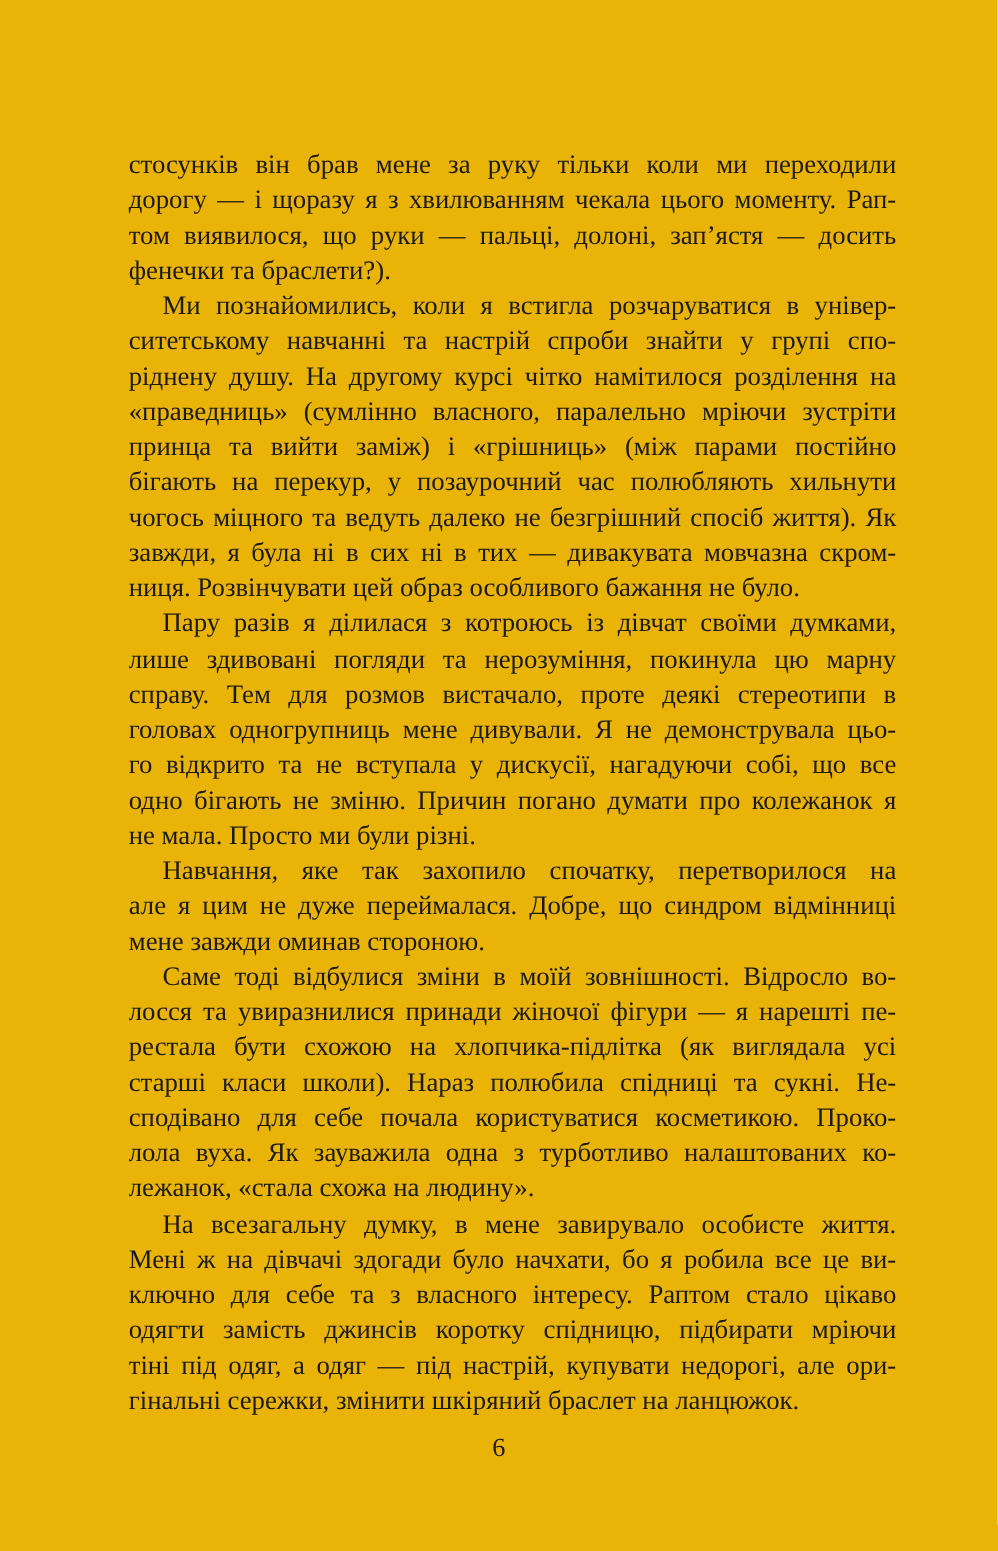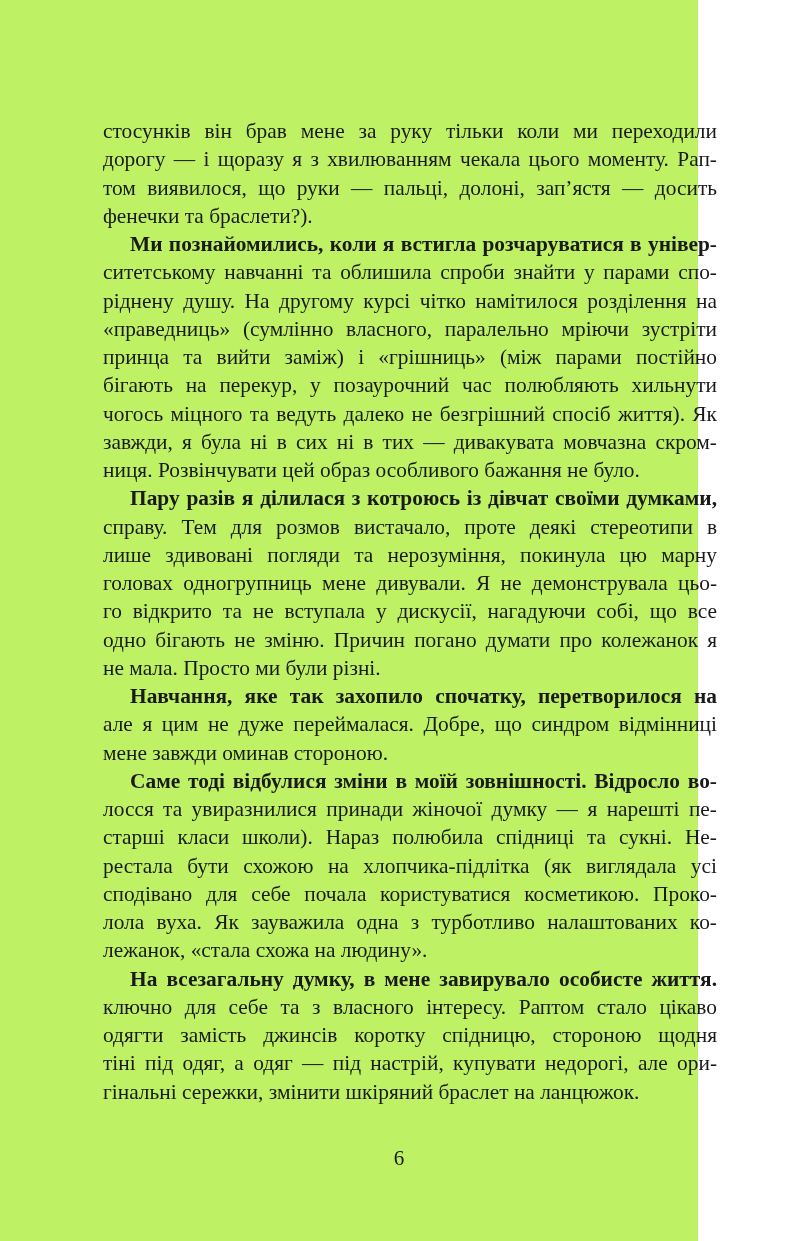--- a/index.html
+++ b/index.html
@@ -1,82 +1,83 @@
 <!DOCTYPE html>
 <html><head>
   <meta charset="utf-8">
   <style>
     html, body { margin: 0; padding: 0; background: #ffffff; }
     body { width: 798px; height: 1241px; position: relative; overflow: hidden; }
     .page {
-      position: absolute; left: 0; top: 0; width: 698px; height: 1241px; background: #bef264;
+      position: absolute; left: 0; top: 0; width: 798px; height: 1241px; background: #eab308;
     }
     .text-block {
       position: absolute; left: 103px; top: 117px; width: 614px;
       font-family: "Liberation Serif", "DejaVu Serif", serif;
       font-size: 21.4px; line-height: 28.25px; color: #1a1a1a;
     }
     .line {
       display: block; white-space: nowrap; text-align: justify; text-align-last: justify;
       height: 28.25px; overflow: visible;
     }
     .line.last { text-align-last: left; }
-    .line.indent { padding-left: 27px; font-weight: bold; }
+    .line.indent { padding-left: 27px; }
     .page-number {
       position: absolute; left: 0; width: 798px; top: 1146px; text-align: center;
       font-family: "Liberation Serif", "DejaVu Serif", serif; font-size: 21px; color: #1a1a1a;
     }
   </style>
 </head>
 <body>
 
 <div class="page">
   <div class="text-block" id="text-block">
       <div>
         <span class="line">стосунків він брав мене за руку тільки коли ми переходили</span>
         <span class="line">дорогу — і щоразу я з хвилюванням чекала цього моменту. Рап-</span>
         <span class="line">том виявилося, що руки — пальці, долоні, зап’ястя — досить</span>
         <span class="line last">фенечки та браслети?).</span>
       </div>
       <div>
         <span class="line indent">Ми познайомились, коли я встигла розчаруватися в універ-</span>
-        <span class="line">ситетському навчанні та облишила спроби знайти у парами спо-</span>
+        <span class="line">ситетському навчанні та настрій спроби знайти у групі спо-</span>
         <span class="line">ріднену душу. На другому курсі чітко намітилося розділення на</span>
         <span class="line">«праведниць» (сумлінно власного, паралельно мріючи зустріти</span>
         <span class="line">принца та вийти заміж) і «грішниць» (між парами постійно</span>
         <span class="line">бігають на перекур, у позаурочний час полюбляють хильнути</span>
         <span class="line">чогось міцного та ведуть далеко не безгрішний спосіб життя). Як</span>
         <span class="line">завжди, я була ні в сих ні в тих — дивакувата мовчазна скром-</span>
         <span class="line last">ниця. Розвінчувати цей образ особливого бажання не було.</span>
       </div>
       <div>
         <span class="line indent">Пару разів я ділилася з котроюсь із дівчат своїми думками,</span>
+        <span class="line">лише здивовані погляди та нерозуміння, покинула цю марну</span>
         <span class="line">справу. Тем для розмов вистачало, проте деякі стереотипи в</span>
-        <span class="line">лише здивовані погляди та нерозуміння, покинула цю марну</span>
         <span class="line">головах одногрупниць мене дивували. Я не демонструвала цьо-</span>
         <span class="line">го відкрито та не вступала у дискусії, нагадуючи собі, що все</span>
         <span class="line">одно бігають не зміню. Причин погано думати про колежанок я</span>
         <span class="line last">не мала. Просто ми були різні.</span>
       </div>
       <div>
         <span class="line indent">Навчання, яке так захопило спочатку, перетворилося на</span>
         <span class="line">але я цим не дуже переймалася. Добре, що синдром відмінниці</span>
         <span class="line last">мене завжди оминав стороною.</span>
       </div>
       <div>
         <span class="line indent">Саме тоді відбулися зміни в моїй зовнішності. Відросло во-</span>
-        <span class="line">лосся та увиразнилися принади жіночої думку — я нарешті пе-</span>
+        <span class="line">лосся та увиразнилися принади жіночої фігури — я нарешті пе-</span>
+        <span class="line">рестала бути схожою на хлопчика-підлітка (як виглядала усі</span>
         <span class="line">старші класи школи). Нараз полюбила спідниці та сукні. Не-</span>
-        <span class="line">рестала бути схожою на хлопчика-підлітка (як виглядала усі</span>
         <span class="line">сподівано для себе почала користуватися косметикою. Проко-</span>
         <span class="line">лола вуха. Як зауважила одна з турботливо налаштованих ко-</span>
         <span class="line last">лежанок, «стала схожа на людину».</span>
       </div>
       <div>
         <span class="line indent">На всезагальну думку, в мене завирувало особисте життя.</span>
+        <span class="line">Мені ж на дівчачі здогади було начхати, бо я робила все це ви-</span>
         <span class="line">ключно для себе та з власного інтересу. Раптом стало цікаво</span>
-        <span class="line">одягти замість джинсів коротку спідницю, стороною щодня</span>
+        <span class="line">одягти замість джинсів коротку спідницю, підбирати мріючи</span>
         <span class="line">тіні під одяг, а одяг — під настрій, купувати недорогі, але ори-</span>
         <span class="line last">гінальні сережки, змінити шкіряний браслет на ланцюжок.</span>
       </div>
     </div>
   <div class="page-number">6</div>
 </div>
 
 </body></html>

